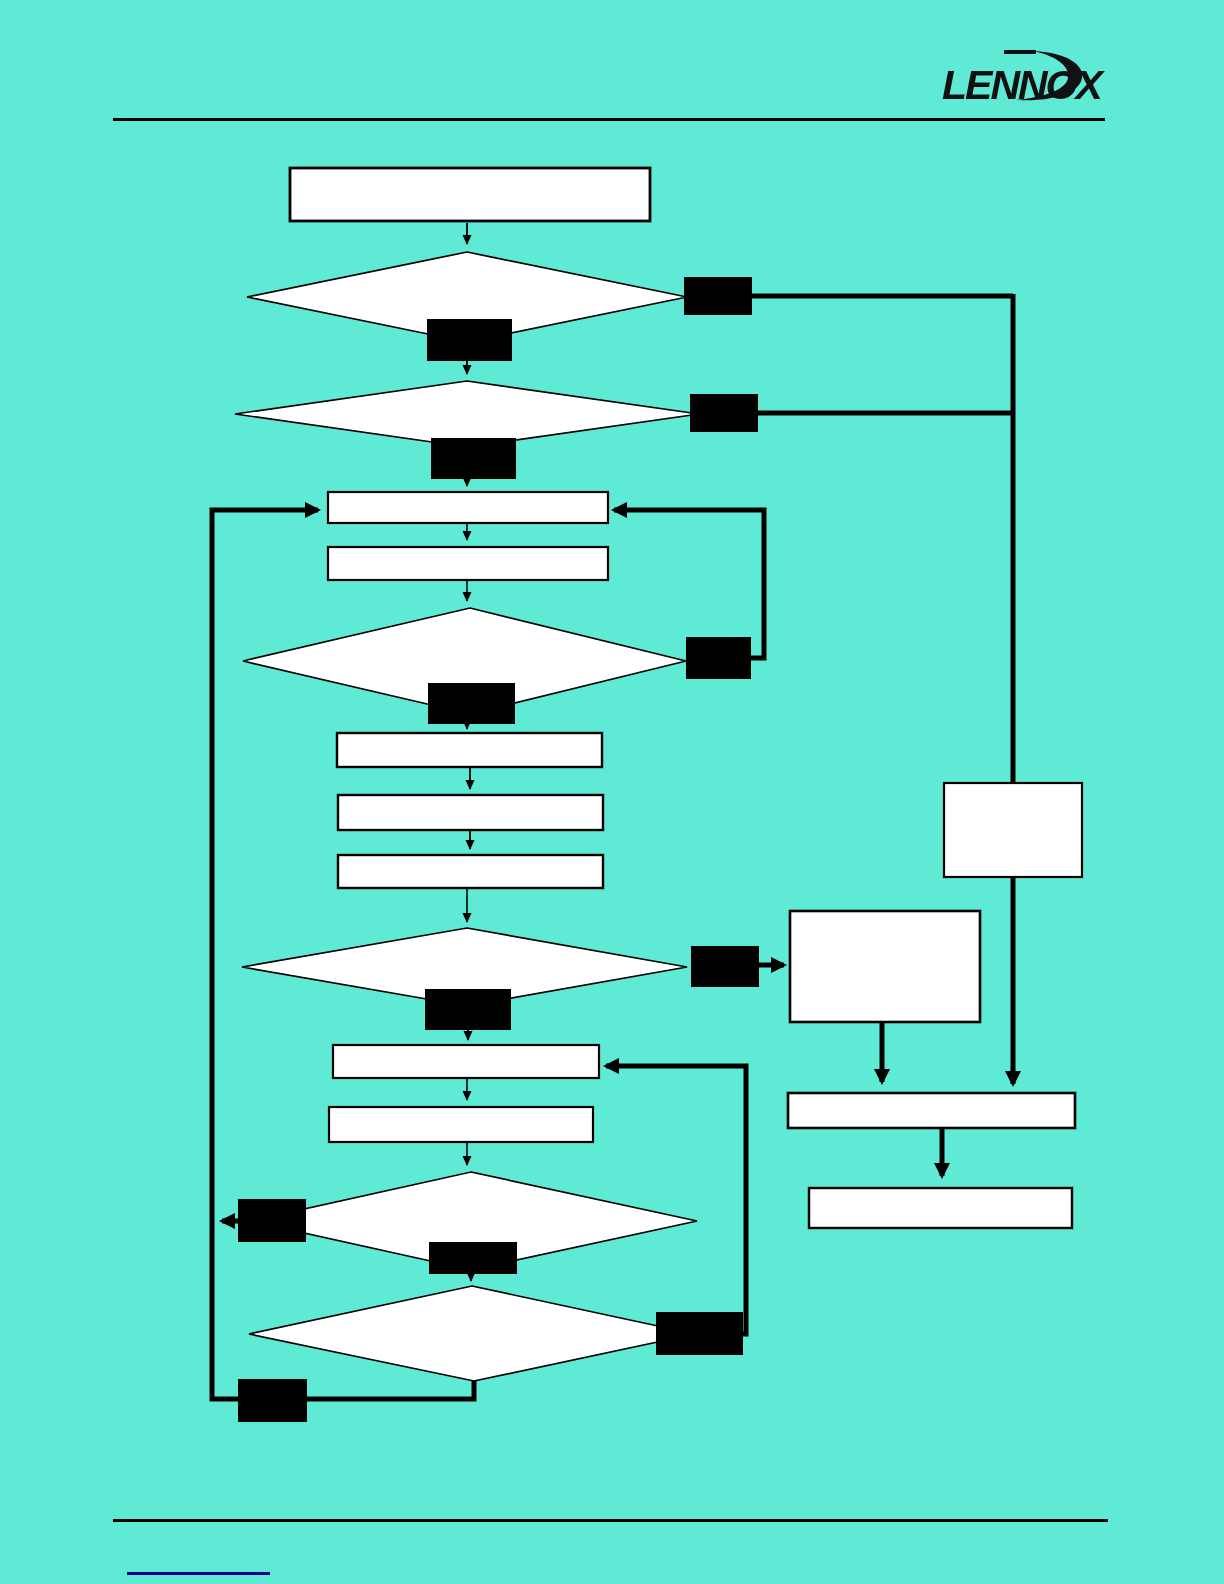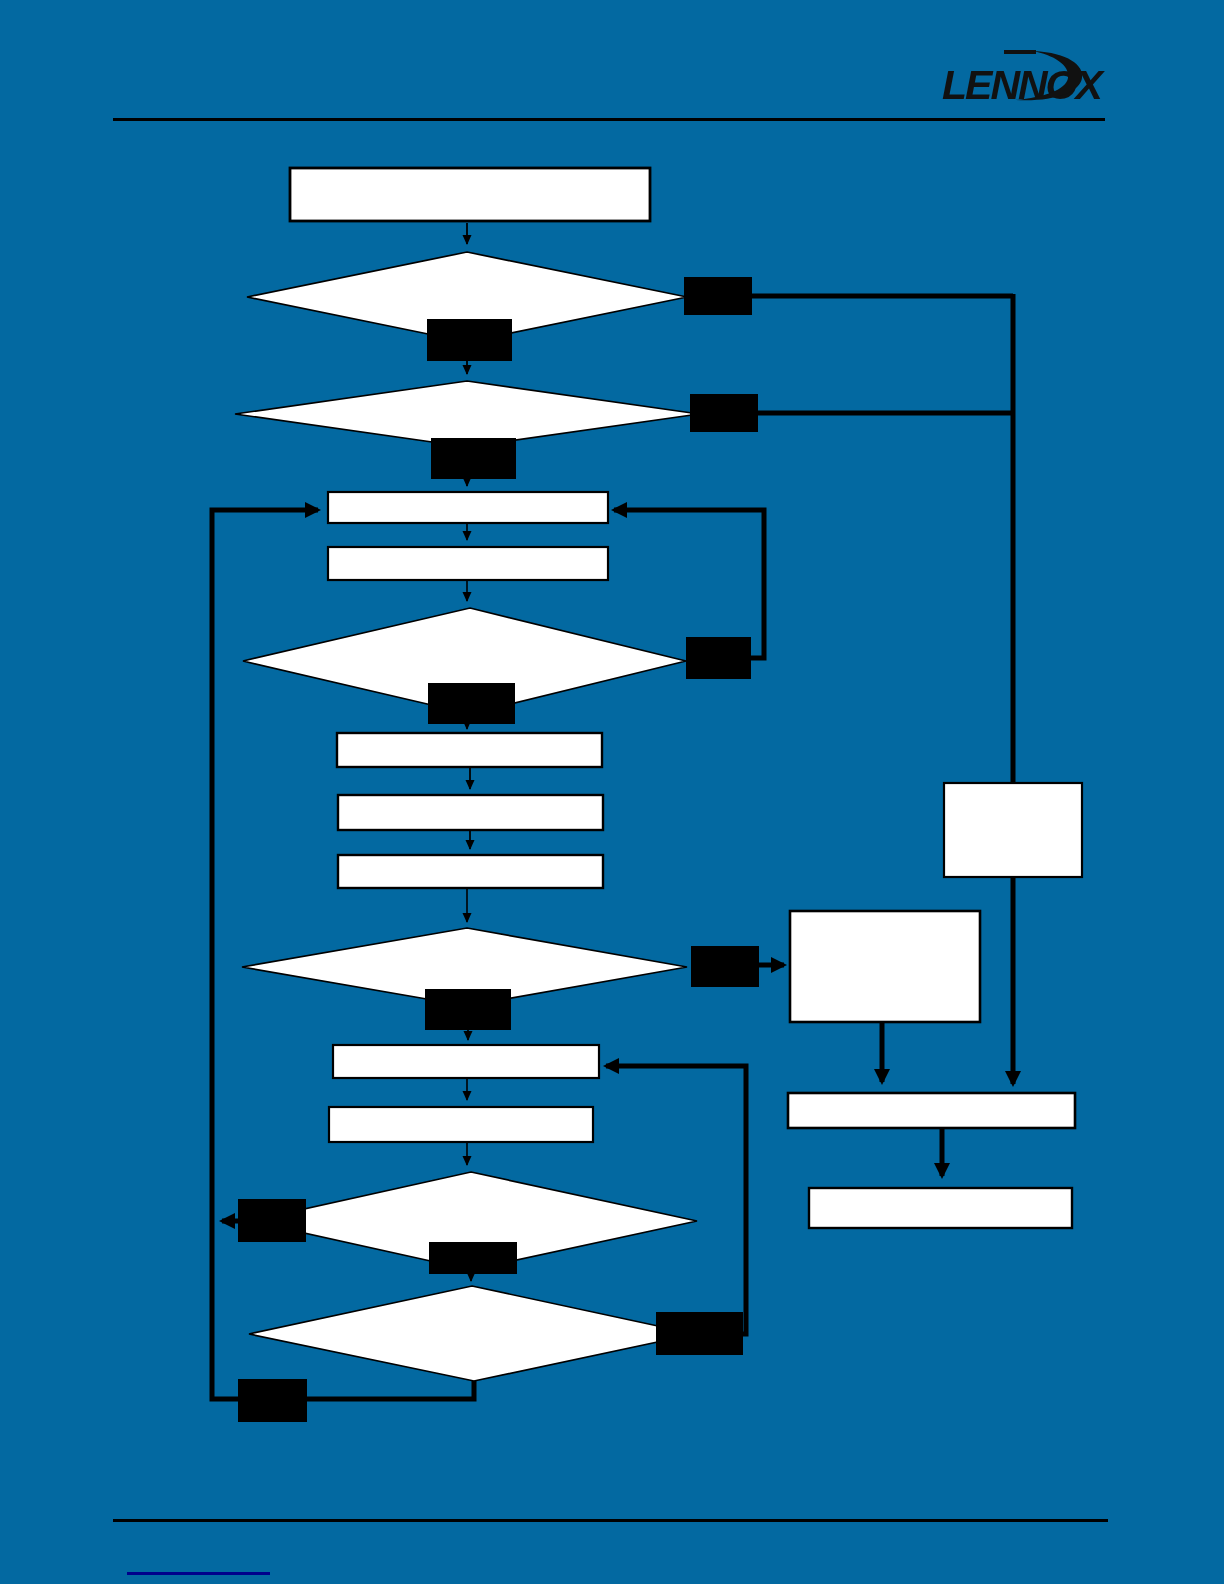--- a/index.html
+++ b/index.html
@@ -1,19 +1,19 @@
 <!DOCTYPE html>
 <html><head>
 <meta charset="utf-8">
 <style>
   html,body{margin:0;padding:0;background:#ffffff;}
   .page{
     position:relative;
     width:1224px;height:1584px;
-    background:#0369a1;
+    background:#5eead4;
     font-family:"Liberation Sans", sans-serif;
     overflow:hidden;
   }
   svg{position:absolute;left:0;top:0;}
   .logo-text{
     font-family:"Liberation Sans", sans-serif;
     font-weight:bold;font-style:italic;
     font-size:41px;letter-spacing:-2px;
     fill:#111111;
   }

